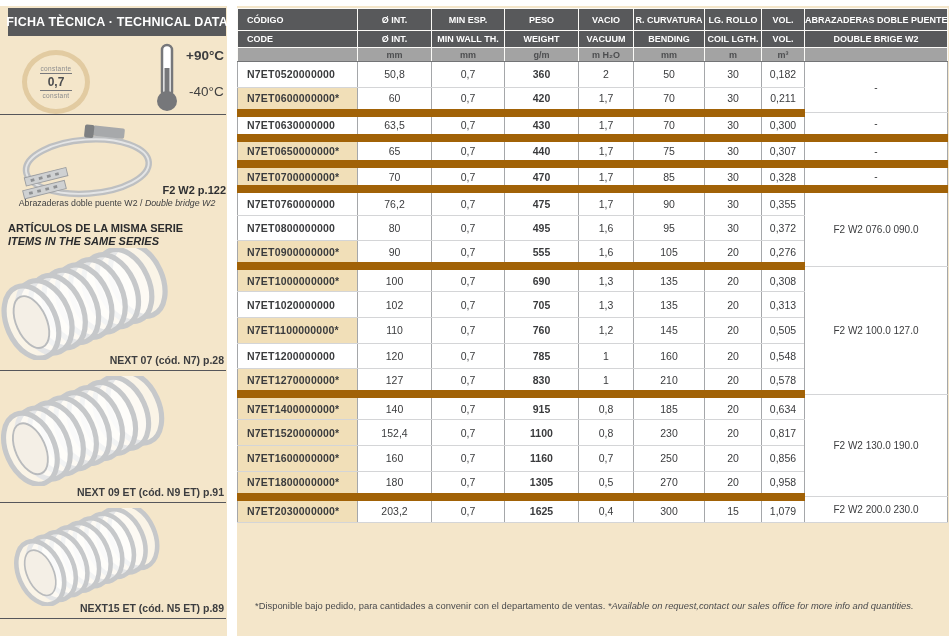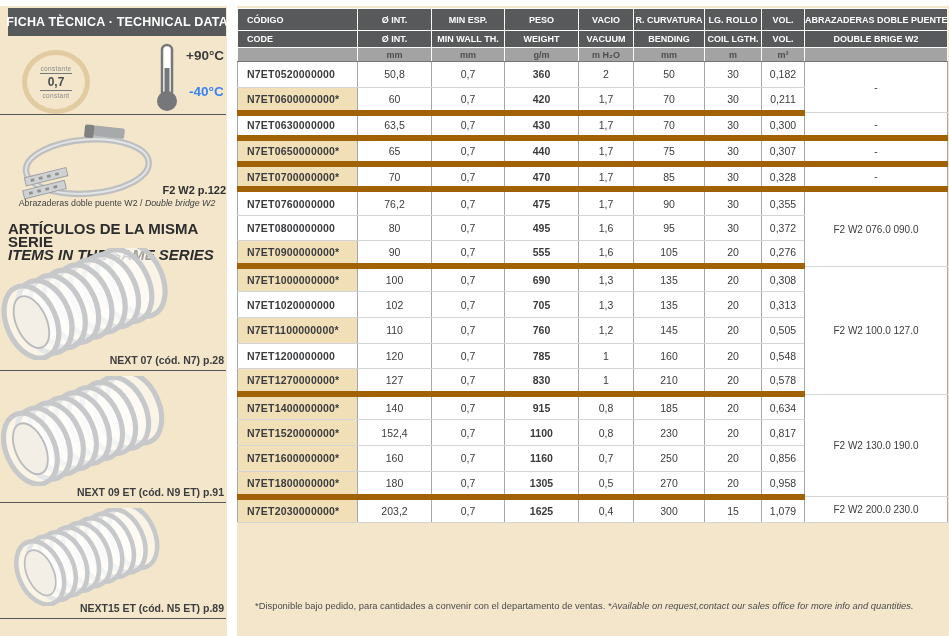--- a/index.html
+++ b/index.html
@@ -23,27 +23,27 @@
     border: 5px solid #e2cba1; border-radius: 50%;
     display: flex; flex-direction: column; align-items: center; justify-content: center;
   }
   .stamp .tiny { font-size: 6.5px; color: #8a8b8d; letter-spacing: .3px; }
   .stamp .val {
     font-size: 12px; font-weight: bold; color: #4c4d4f; padding: 1px 8px; margin: 1px 0;
     border-top: 1px solid #77787b; border-bottom: 1px solid #77787b;
   }
   .thermo { position: absolute; left: 142px; top: 34px; }
   .temp-max { position: absolute; left: 178px; top: 40px; font-size: 13.5px; font-weight: bold; color: #3c3d3f; }
-  .temp-min { position: absolute; left: 181px; top: 76px; font-size: 13.5px; font-weight: bold; color: #3b82f6; }
+  .temp-min { position: absolute; left: 181px; top: 76px; font-size: 13.5px; font-weight: normal; color: #404040; }
   .divider { position: absolute; left: -8px; width: 226px; border-top: 1.5px solid #55565a; }
   .clamp-svg { position: absolute; left: 0px; top: 112px; }
   .clamp-ref { position: absolute; right: 0px; top: 176px; font-size: 11px; font-weight: bold; color: #2f3032; }
   .clamp-cap { position: absolute; left: 0px; top: 190px; width: 218px; font-size: 8.8px; color: #3f4042; text-align: center; white-space: nowrap; }
   .clamp-cap i { font-style: italic; }
-  .series-title { position: absolute; left: 0px; top: 214px; font-size: 15px; font-weight: bold; color: #2b2c2e; line-height: 13px; }
+  .series-title { position: absolute; left: 0px; top: 214px; font-size: 11px; font-weight: bold; color: #2b2c2e; line-height: 13px; }
   .series-title .en { font-style: italic; }
   .hose { position: absolute; left: -8px; }
   .series-label { position: absolute; right: 2px; font-size: 10.5px; font-weight: bold; color: #3c3d3f; padding-left: 44px; }
 
   
   .table-wrap { position: absolute; left: 237px; top: 8px; width: 710px; }
   table.datatable { border-collapse: collapse; table-layout: fixed; width: 710px; border-radius: 17px; }
   .datatable tr.h1 th, .datatable tr.h2 th {
     background: #58595b; color: #fff; font-size: 9px; font-weight: bold;
     border: 1px solid #fbfaf7; text-align: center; white-space: nowrap; overflow: hidden;
@@ -59,21 +59,21 @@
   .datatable tbody td {
     background: #fff; height: 25.6px; font-size: 10.5px; color: #3a3b3d; text-align: center;
     border-left: 1px solid #a5a7aa; border-right: 1px solid #a5a7aa;
     border-top: 1px solid #d4d5d7; border-bottom: 1px solid #d4d5d7;
     white-space: nowrap; overflow: hidden;
   }
   .datatable tbody td.code { text-align: left; padding-left: 9px; font-weight: bold; letter-spacing: .2px; }
   .datatable tbody td.hl { background: #f1dfb8; }
   .datatable tbody td.bold { font-weight: bold; }
   .datatable tbody td.clamp { font-size: 10px; }
-  .datatable tbody tr.group-end td { border-bottom: 6px solid #a16207; }
+  .datatable tbody tr.group-end td { border-bottom: 8px solid #a16207; }
   .datatable { border: 1px solid #98999b; }
 
   
   .footnotes { position: absolute; left: 255px; top: 599px; width: 710px; font-size: 9.4px; color: #4a4b4d; line-height: 13px; }
   .footnotes i { font-style: italic; }
 </style>
 </head>
 <body>
 
 <svg width="0" height="0" style="position:absolute" aria-hidden="true">

